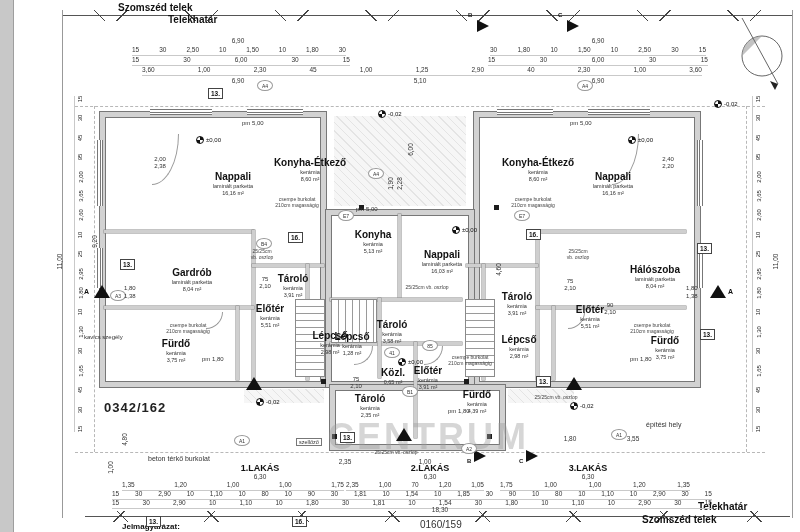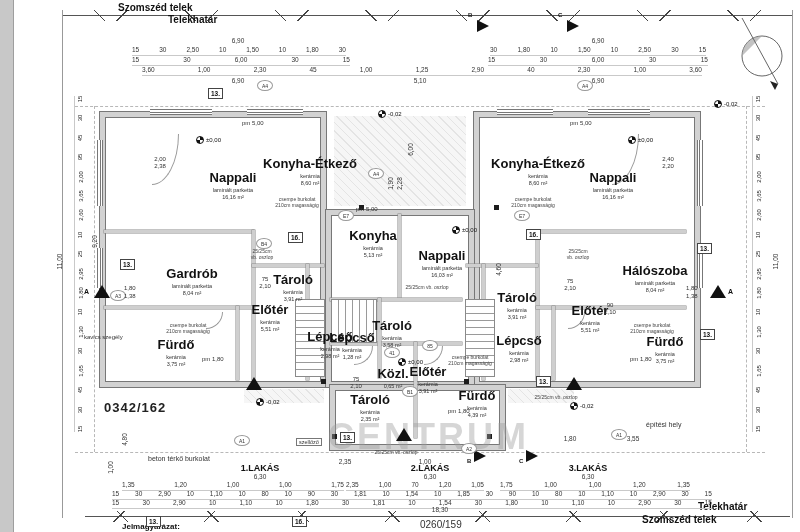--- a/index.html
+++ b/index.html
@@ -21,21 +21,21 @@
   .wing{position:absolute;background:#fff;border:5px solid #d2d2d2;outline:1px solid #777;box-shadow:inset 0 0 0 1px #777}
   .hatch{position:absolute;background:repeating-linear-gradient(45deg,#f6f6f6 0 5px,#e4e4e4 5px 6px)}
   .wall{position:absolute;background:#cfcfcf;box-shadow:0 0 0 .5px #8a8a8a}
   .stairs{position:absolute;background:repeating-linear-gradient(to bottom,#fff 0 6px,#9a9a9a 6px 7px);box-shadow:0 0 0 1px #8a8a8a}
   .stairs-h{position:absolute;background:repeating-linear-gradient(to right,#fff 0 6px,#9a9a9a 6px 7px);box-shadow:0 0 0 1px #8a8a8a}
   .winh{position:absolute;height:6px;background:linear-gradient(to bottom,#777 0 1px,#fff 1px 2.5px,#777 2.5px 3.5px,#fff 3.5px 5px,#777 5px 6px)}
   .winv{position:absolute;width:6px;background:linear-gradient(to right,#777 0 1px,#fff 1px 2.5px,#777 2.5px 3.5px,#fff 3.5px 5px,#777 5px 6px)}
   .arc{position:absolute;border-right:1px solid #999;border-bottom:1px solid #999;border-bottom-right-radius:100%}
   .col-sq{position:absolute;width:5px;height:5px;background:#1c1c1c}
   .rlabel{position:absolute;transform:translateX(-50%);text-align:center;line-height:1.3;white-space:nowrap}
-  .rname{font-size:13px;font-weight:bold;color:#111}
+  .rname{font-size:10px;font-weight:bold;color:#111}
   .rsub{font-size:5.5px;color:#333}
   .lvl{position:absolute;display:flex;align-items:center;gap:2px;font-size:6px;color:#111}
   .lvl::before{content:"";width:6px;height:6px;border-radius:50%;border:1px solid #111;
     background:conic-gradient(#111 0 25%,#fff 25% 50%,#111 50% 75%,#fff 75%);flex:0 0 auto}
   .ann{position:absolute;font-size:6px;color:#333;white-space:nowrap}
   .note2{position:absolute;font-size:5px;color:#444;text-align:center;transform:translateX(-50%);line-height:1.25;white-space:nowrap}
   .bubble{position:absolute;min-width:12px;height:9px;padding:0 1px;border:1px solid #999;border-radius:50%;
     background:#fff;font-size:5px;display:flex;align-items:center;justify-content:center;color:#333}
   .boxlbl{position:absolute;border:1px solid #444;background:#fff;font-size:6.5px;font-weight:bold;padding:0 2px;line-height:9px;color:#111}
   .dim{position:absolute;font-size:6.5px;color:#333;white-space:nowrap;transform:translateX(-50%)}
@@ -63,21 +63,21 @@
   <div class="fence" style="left:85px;top:511px;width:705px"></div>
   <div class="vline" style="left:62px;top:10px;height:508px"></div>
   <div class="vline" style="left:792px;top:10px;height:508px"></div>
 
   <div class="blabel" style="left:118px;top:2px">Szomszéd telek</div>
   <div class="blabel" style="left:168px;top:14px">Telekhatár</div>
   <div class="blabel" style="left:698px;top:501px">Telekhatár</div>
   <div class="blabel" style="left:642px;top:514px">Szomszéd telek</div>
 
   <div class="plotnum" style="left:104px;top:400px">0342/162</div>
-  <div class="neighbornum" style="left:420px;top:519px">0260/159</div>
+  <div class="neighbornum" style="left:420px;top:519px">0160/159</div>
   <div class="legend" style="left:122px;top:522px">Jelmagyarázat:</div>
 
   <svg width="56" height="78" viewBox="0 0 56 78" style="position:absolute;left:732px;top:14px">
     <circle cx="30" cy="42" r="20" fill="none" stroke="#666" stroke-width="1"></circle>
     <path d="M30,22 a20,20 0 0 0 -20,20 z" fill="#aaa" opacity="0.7"></path>
     <line x1="10" y1="4" x2="46" y2="70" stroke="#666" stroke-width="1"></line>
     <path d="M46,70 l-8,-3 5,9 z" fill="#222"></path>
   </svg>
 
   <div class="dash-h" style="left:75px;top:106px;width:690px"></div>

